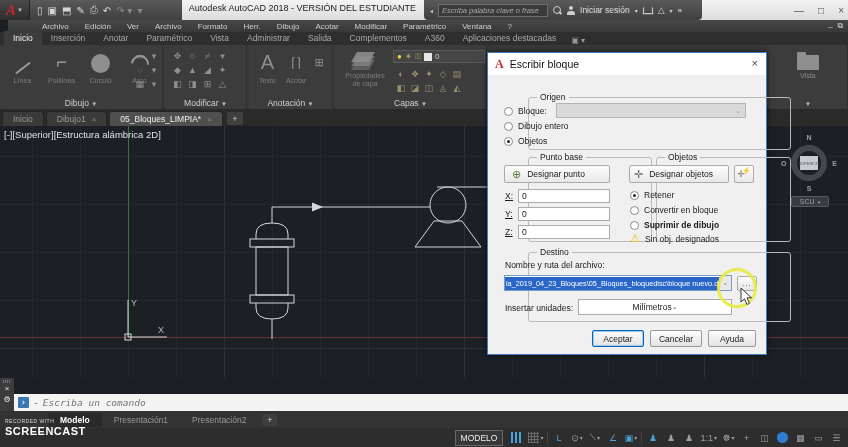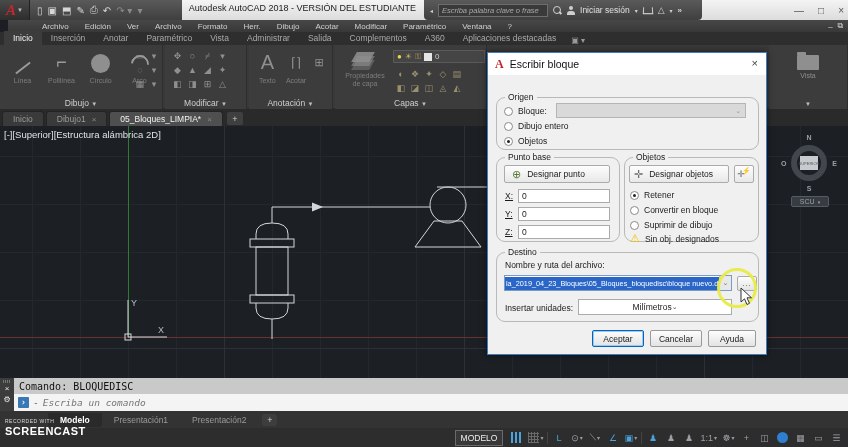--- a/index.html
+++ b/index.html
@@ -96,21 +96,21 @@
   .vc-o { position:absolute; left:1px; top:26px; color:#9aa0a6; font-size:7px; font-weight:bold; }
   .vc-e { position:absolute; right:1px; top:26px; color:#9aa0a6; font-size:7px; font-weight:bold; }
   .scu-btn { position:absolute; left:11px; top:62px; width:38px; height:11px; background:#373c43; border:1px solid #555b63; border-radius:2px; color:#9aa0a6; font-size:7px; display:flex; align-items:center; justify-content:center; gap:3px; }
 
   
   .dialog { position:absolute; left:487px; top:52px; width:280px; height:303px; background:#f0f0f0; border:1px solid #3e7bbf; box-shadow:0 0 6px rgba(0,0,0,.6); font-size:8.5px; color:#1a1a1a; }
   .dlg-title { position:absolute; left:0; top:0; right:0; height:22px; background:#fff; display:flex; align-items:center; padding:0 7px; }
   .dlg-logo { color:#c1272d; font:bold 12px "Liberation Serif", serif; margin-right:6px; }
   .dlg-title-text { font-size:10.5px; color:#111; }
   .dlg-close { position:absolute; right:8px; top:4px; font-size:11px; color:#444; }
-  .groupbox { position:absolute; border:1px solid #b9b9b9; border-radius:9px; }
+  .groupbox { position:absolute; border:1px solid #b9b9b9; border-radius:3px;margin-left:32px; }
   .gb-label { position:absolute; top:-6px; left:8px; background:#f0f0f0; padding:0 3px; font-size:8.5px; color:#1a1a1a; }
   .radio-row { position:absolute; display:flex; align-items:center; gap:5px; white-space:nowrap; }
   .radio { width:9px; height:9px; border:1px solid #8a8a8a; border-radius:50%; background:#fff; position:relative; flex:0 0 auto; }
   .radio.sel::after { content:""; position:absolute; left:2px; top:2px; width:3px; height:3px; border-radius:50%; background:#222; }
   .combo-dis { position:absolute; left:68px; top:50px; width:190px; height:15px; background:#d9d9d9; border:1px solid #b5b5b5; display:flex; align-items:center; justify-content:flex-end; padding-right:4px; color:#9a9a9a; font-size:7px; }
   .btn-pick { position:absolute; display:flex; align-items:center; gap:6px; background:linear-gradient(#fdfdfd,#e8e8e8); border:1px solid #ababab; border-radius:2px; padding:0 7px; height:18px; font-size:8.5px; color:#1a1a1a; }
   .pick-glyph { color:#6d6d6d; font-size:11px; }
   .pick-glyph.grn { color:#5a7a3a; }
   .qsel-btn { position:absolute; width:20px; height:18px; background:linear-gradient(#fdfdfd,#e8e8e8); border:1px solid #ababab; border-radius:2px; display:flex; align-items:center; justify-content:center; font-size:9px; color:#6d6d6d; }
   .qsel-btn .zap { color:#d8b400; font-size:7px; margin-left:-3px; margin-top:-6px; }
@@ -478,21 +478,21 @@
         <span class="zap">⚡</span>
     </div>
     <div class="radio-row" style="left:142px; top:137px;">
       <span class="radio sel"></span>
       <span>Retener</span>
     </div>
     <div class="radio-row" style="left:142px; top:152px;">
       <span class="radio"></span>
       <span>Convertir en bloque</span>
     </div>
-    <div class="radio-row" style="left:142px; top:167px;">
+    <div class="radio-row" style="left:142px; top:167px;font-weight:bold;">
       <span class="radio"></span>
       <span>Suprimir de dibujo</span>
     </div>
     <div class="warn-row" style="left:142px; top:180px;">
       <span class="warn-icon">⚠</span>
       <span>Sin obj. designados</span>
     </div>
 
     <div class="groupbox" style="left:8px; top:199px; width:263px; height:70px;">
       <span class="gb-label">Destino</span>
@@ -518,21 +518,20 @@
   <svg class="cursor" width="13" height="18">
     <polygon points="1,0 1,14 4.5,10.8 7,16.5 9.5,15.3 7,9.8 11.5,9.8" fill="#fff" stroke="#333" stroke-width="1"></polygon>
   </svg>
 
   <div class="cmd">
     <div class="cmd-side">
       <span class="cmd-grip"></span>
       <span class="ci">×</span>
       <span class="ci">⚙</span>
     </div>
-    <div class="cmd-hist">Comando: BLOQUEDISC</div>
     <div class="cmd-input">
       <span class="cmd-badge">›</span>
       <span class="cmd-dash">-</span>
       <span>Escriba un comando</span>
     </div>
   </div>
 
   <div class="layouttabs">
     <span class="ltab active">Modelo</span>
     <span class="ltab">Presentación1</span>

